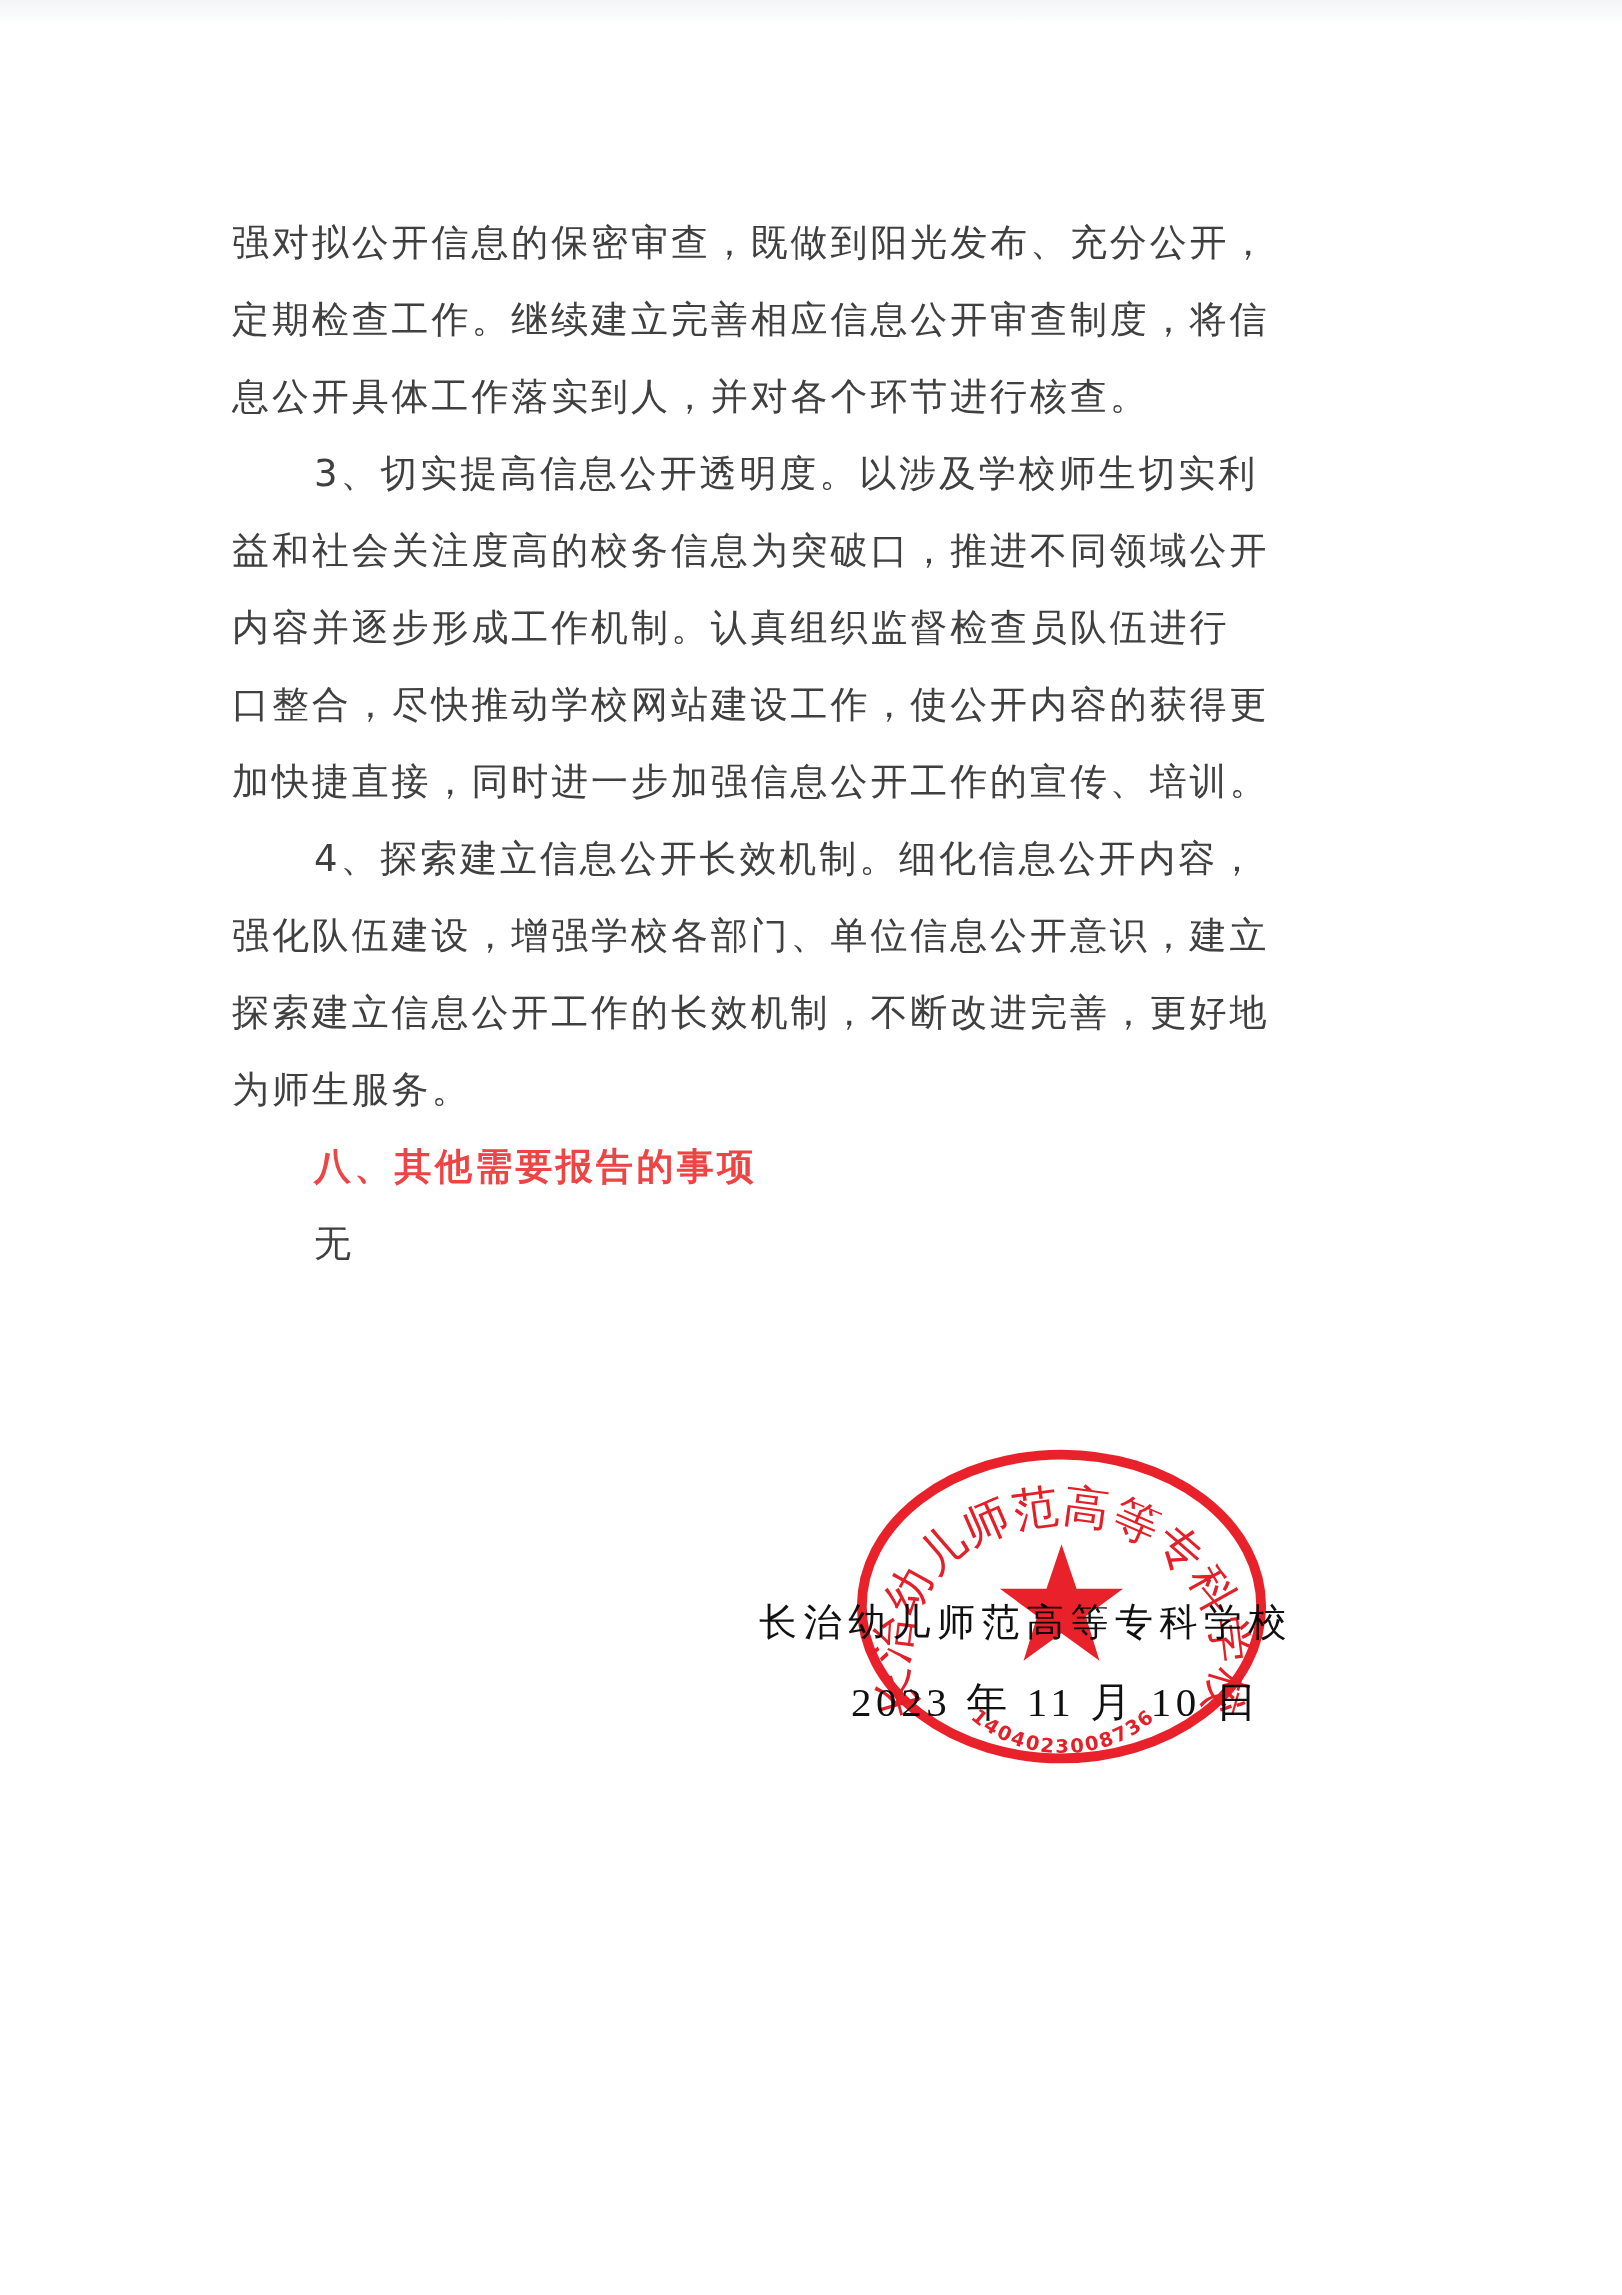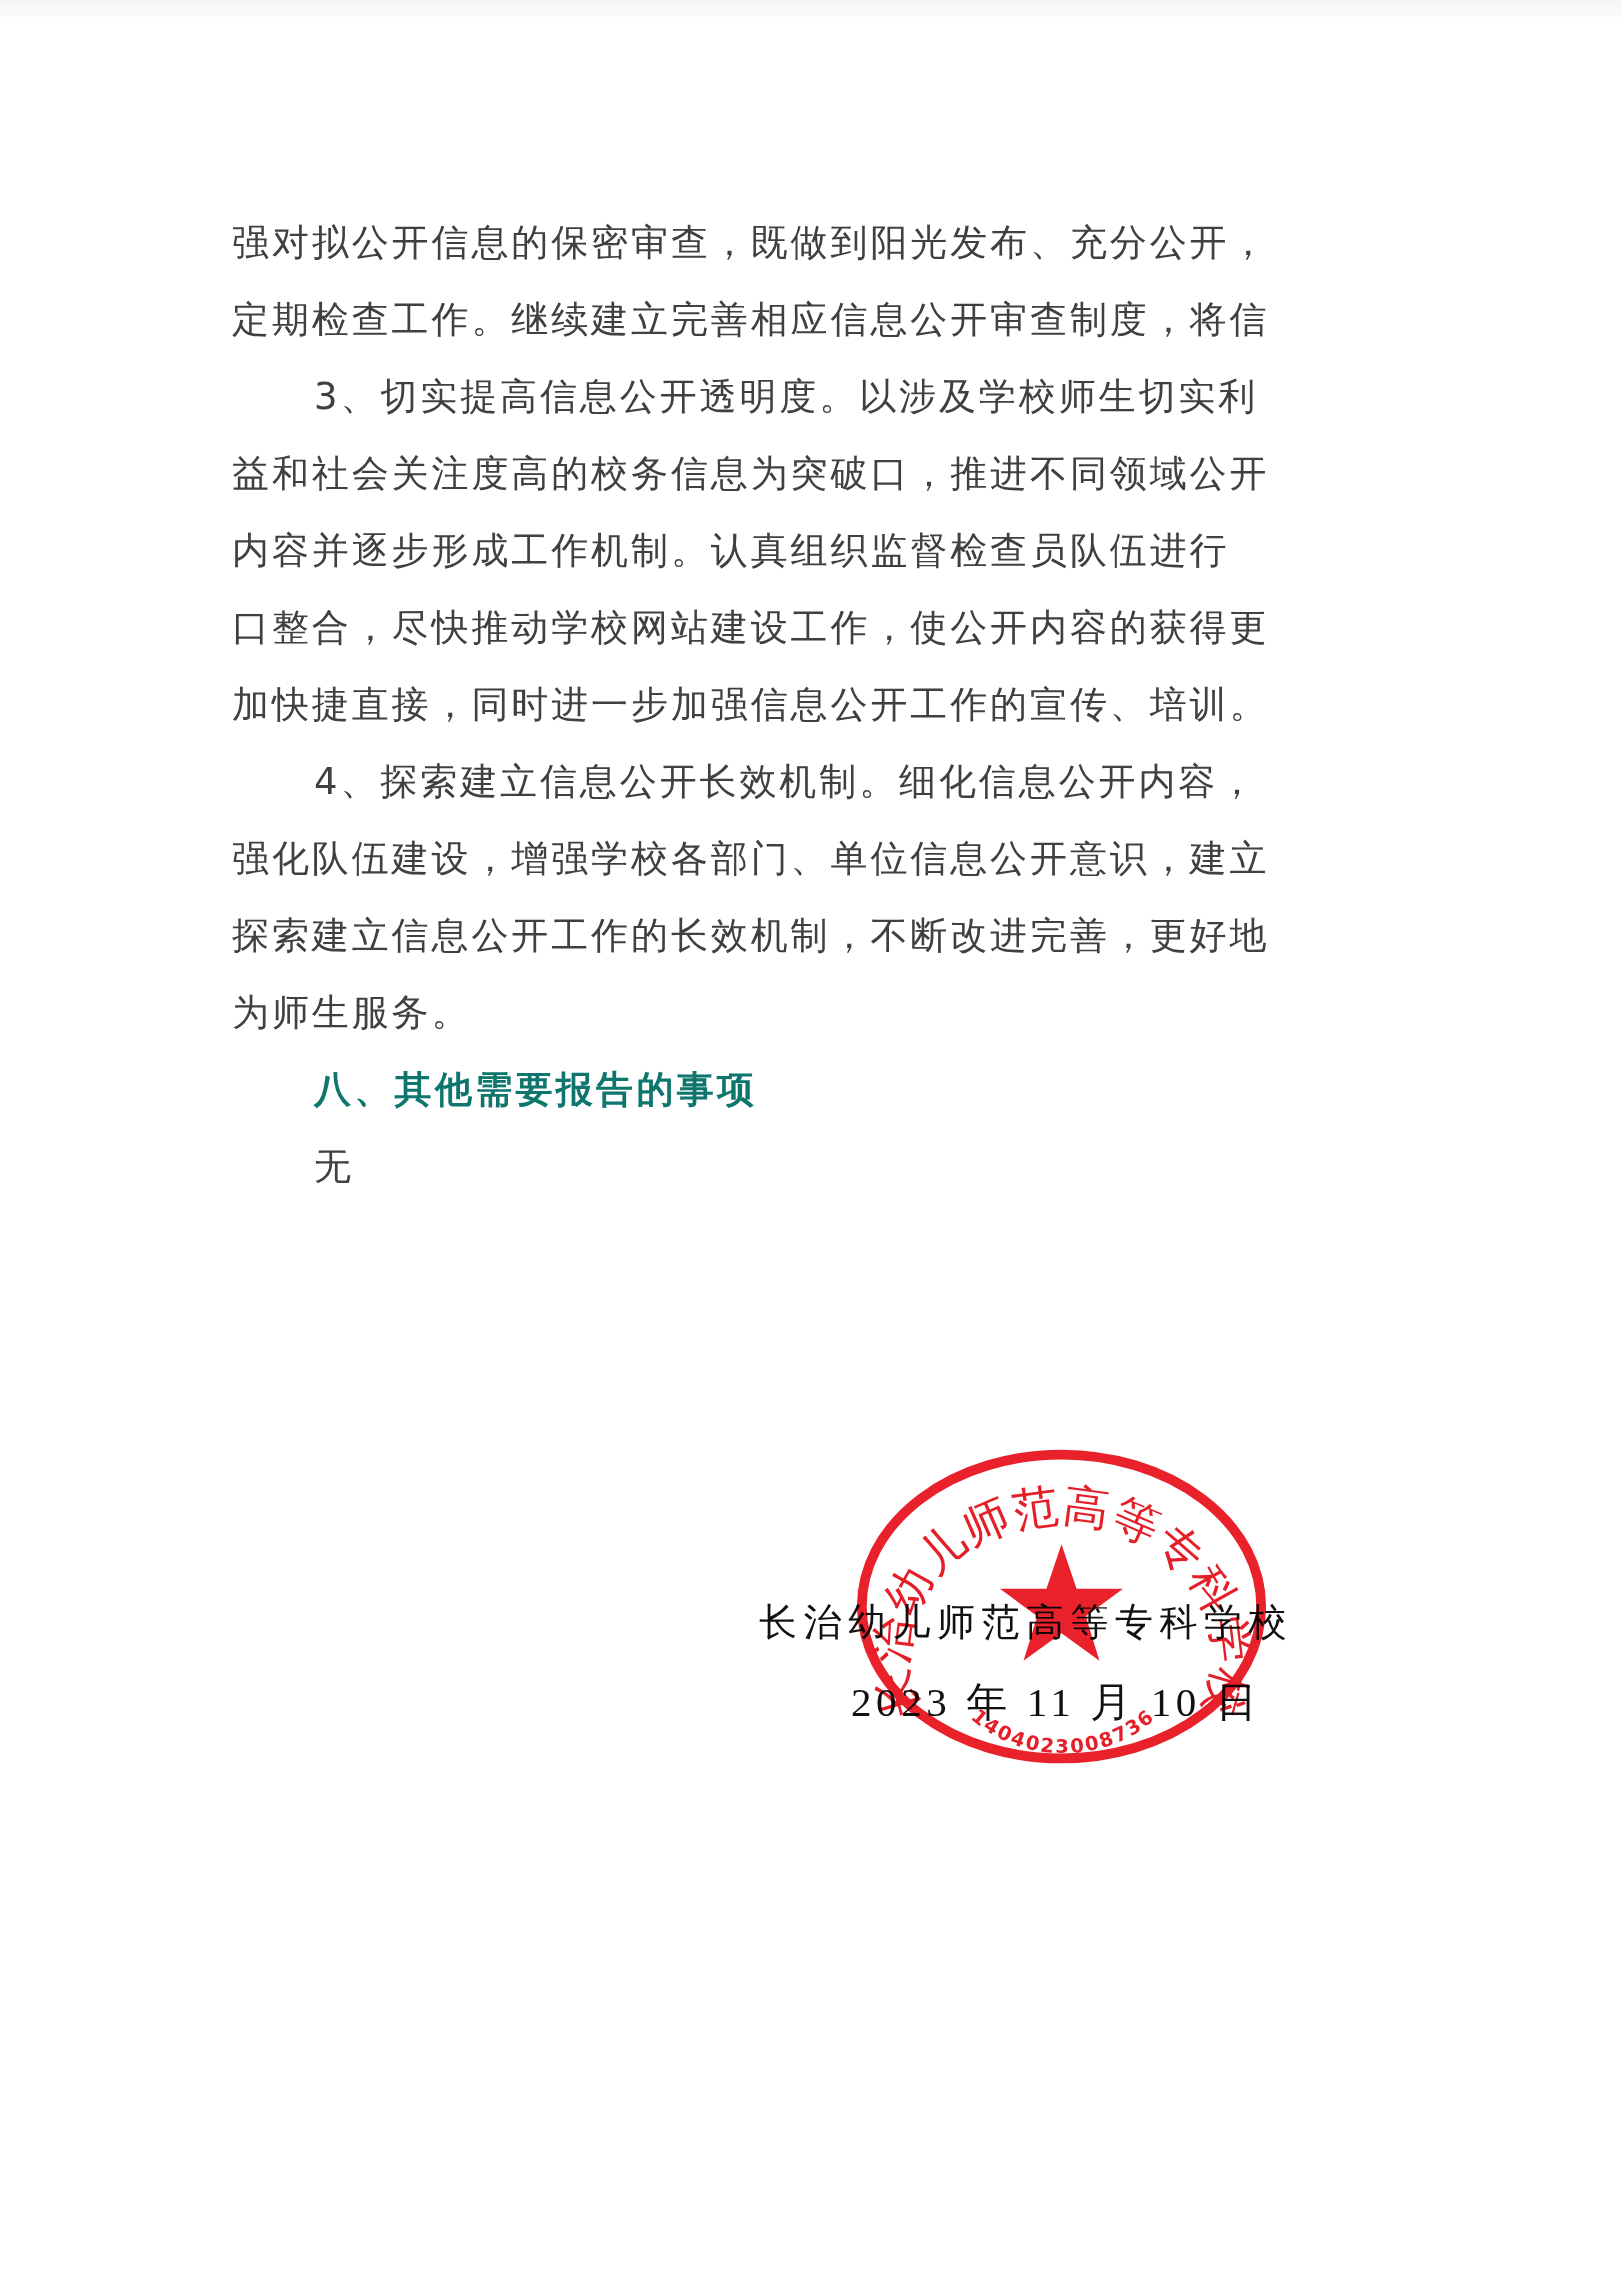--- a/index.html
+++ b/index.html
@@ -35,21 +35,21 @@
       letter-spacing: 2.9px;
       font-family: "DejaVu Sans", "Liberation Sans", sans-serif;
       font-weight: normal;
       color: #404040;
     }
     .indent {
       padding-left: 82px;
     }
     .heading {
       font-weight: bold;
-      color: #0f766e;
+      color: #ef4444;
       letter-spacing: 3.3px;
     }
     .signature {
       position: absolute;
       left: 759px;
       top: 1597px;
       font-family: "DejaVu Serif", "Liberation Serif", serif;
       font-size: 38px;
       letter-spacing: 6.5px;
       color: #111;
@@ -82,20 +82,21 @@
 </head>
 <body>
 
 <div class="scan-noise"></div>
 
 <div class="page">
 
   <div class="paragraph">
     <div class="line">强对拟公开信息的保密审查，既做到阳光发布、充分公开，</div>
     <div class="line">定期检查工作。继续建立完善相应信息公开审查制度，将信</div>
+    <div class="line">息公开具体工作落实到人，并对各个环节进行核查。</div>
   </div>
 
   <div class="paragraph">
     <div class="line indent">3、切实提高信息公开透明度。以涉及学校师生切实利</div>
     <div class="line">益和社会关注度高的校务信息为突破口，推进不同领域公开</div>
     <div class="line">内容并逐步形成工作机制。认真组织监督检查员队伍进行</div>
     <div class="line">口整合，尽快推动学校网站建设工作，使公开内容的获得更</div>
     <div class="line">加快捷直接，同时进一步加强信息公开工作的宣传、培训。</div>
   </div>
 

